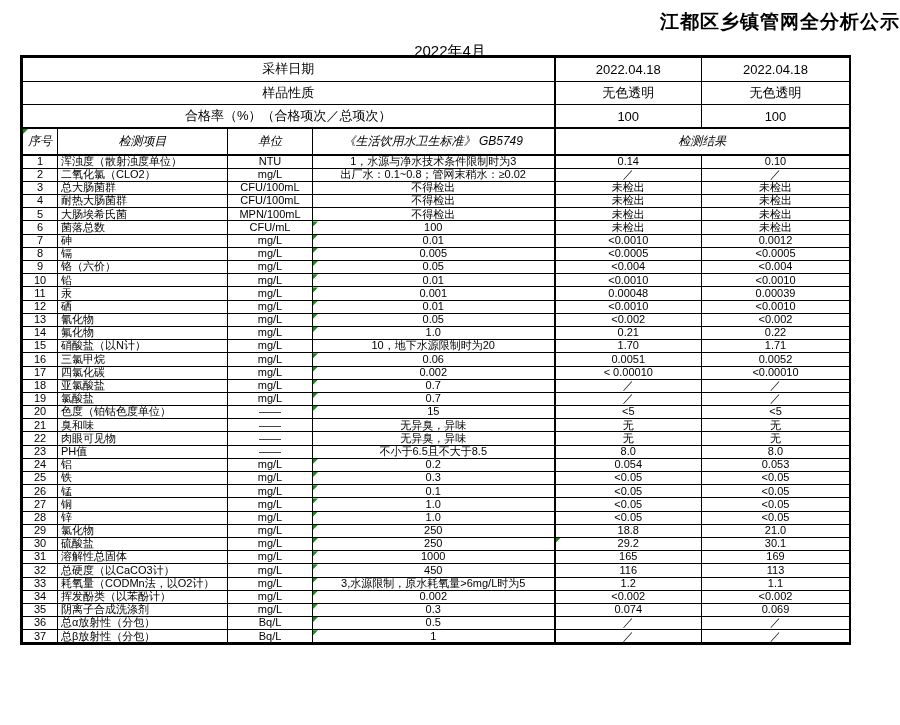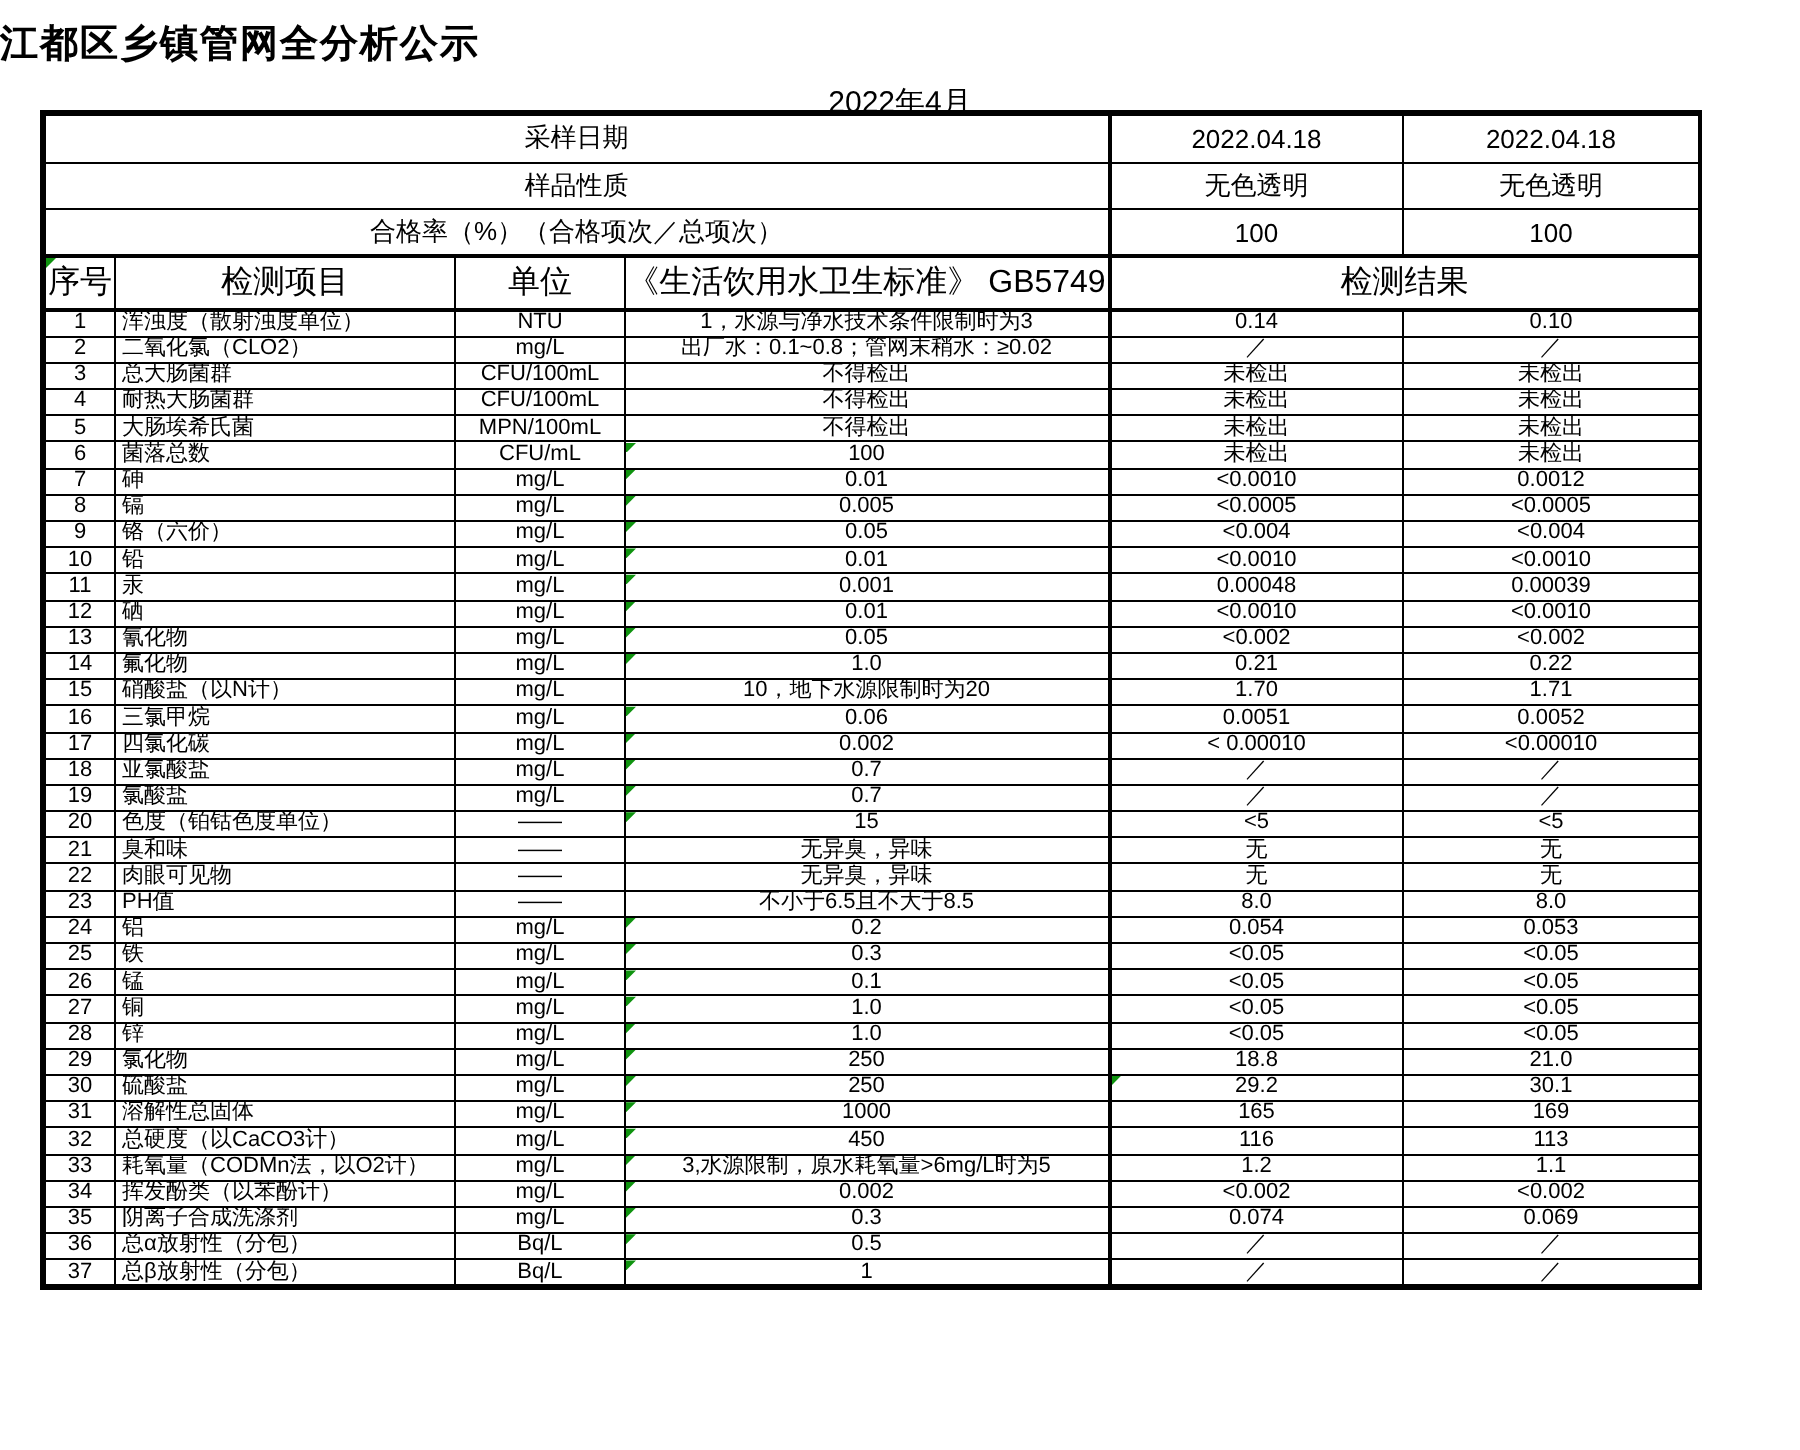--- a/index.html
+++ b/index.html
@@ -3,40 +3,40 @@
 <meta charset="utf-8">
 <style>
   :root { --flag-green:#0f930f; --border:#000; }
   * { box-sizing:border-box; }
   html,body { margin:0; padding:0; }
   body {
     width:900px; height:725px; background:#fff; position:relative;
     font-family:"Liberation Sans","DejaVu Sans",sans-serif; color:#000;
   }
   .page-title {
-    text-align:left; font-weight:bold; font-size:19px;
+    text-align:right; font-weight:bold; font-size:19px;
     padding-top:9px; letter-spacing:1px;
   }
   .page-subtitle {
     text-align:center; font-size:15px; margin-top:7px;
     text-decoration:underline;
   }
   .table-wrap {
     position:absolute; left:20px; top:55px; width:831px;
     border:2px solid var(--border);
   }
   table { border-collapse:collapse; table-layout:fixed; width:100%; }
   td, th { border:1px solid var(--border); padding:0; font-weight:normal;
            text-align:center; vertical-align:middle; overflow:hidden;
            white-space:nowrap; position:relative; }
   
   .info-row td { height:23.5px; font-size:13px; }
   .info-row.last td { border-bottom:2px solid var(--border); }
   
-  .col-head th { height:27px; font-size:16px; border-bottom:2px solid var(--border); }
+  .col-head th { height:27px; font-size:12px; border-bottom:2px solid var(--border);font-style:italic; }
   
   .data-row td { height:13.2px; font-size:11px; line-height:1.05; }
   .cell-item { text-align:left !important; padding-left:3px !important; }
   .cell-result-1 { border-left:2px solid var(--border) !important; }
   .flag-tri {
     position:absolute; top:0; left:0; width:5px; height:5px;
     background:var(--flag-green);
     -webkit-clip-path:polygon(0 0,100% 0,0 100%);
     clip-path:polygon(0 0,100% 0,0 100%);
   }

